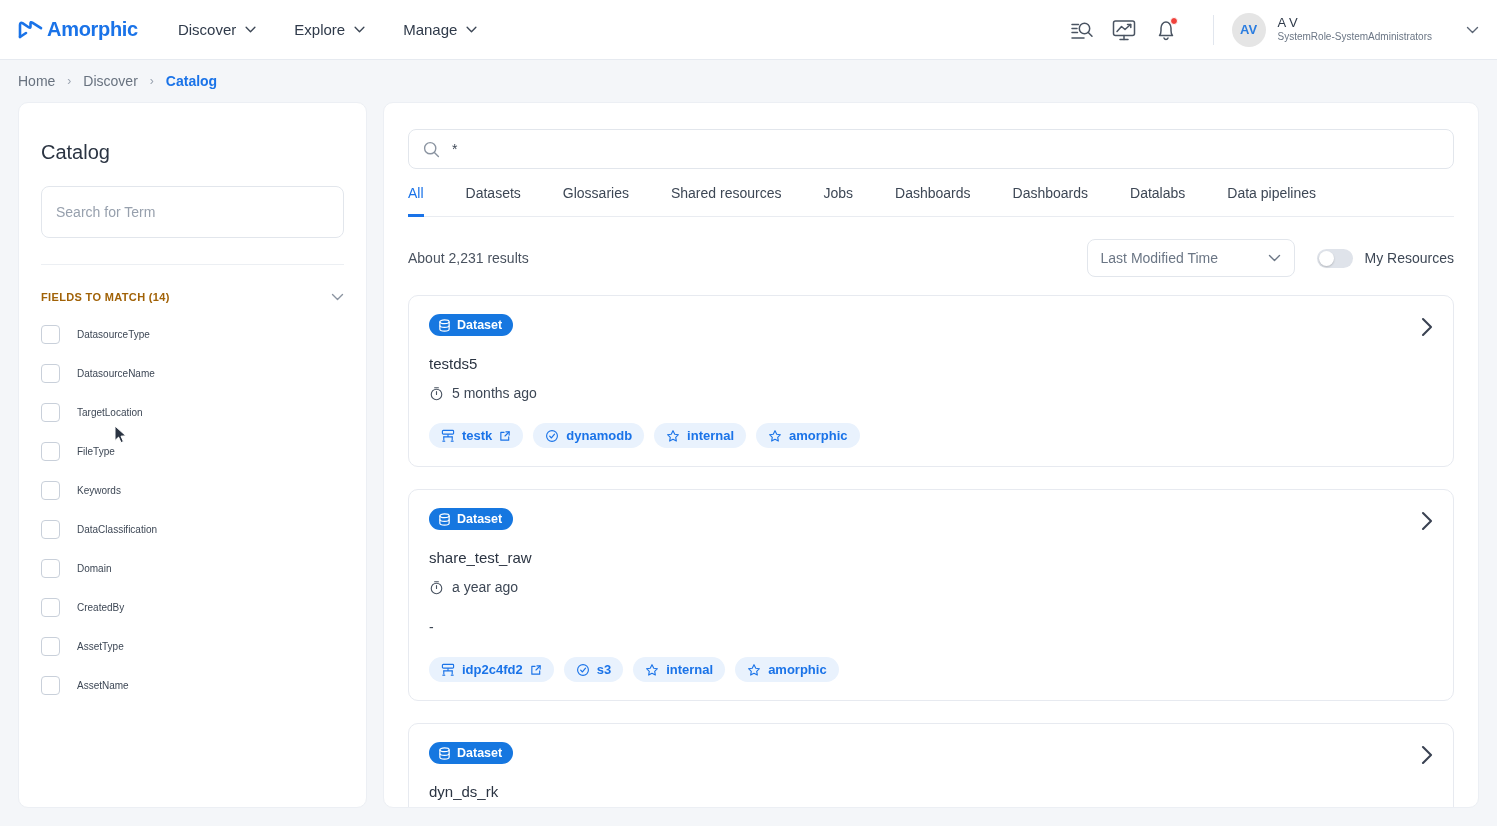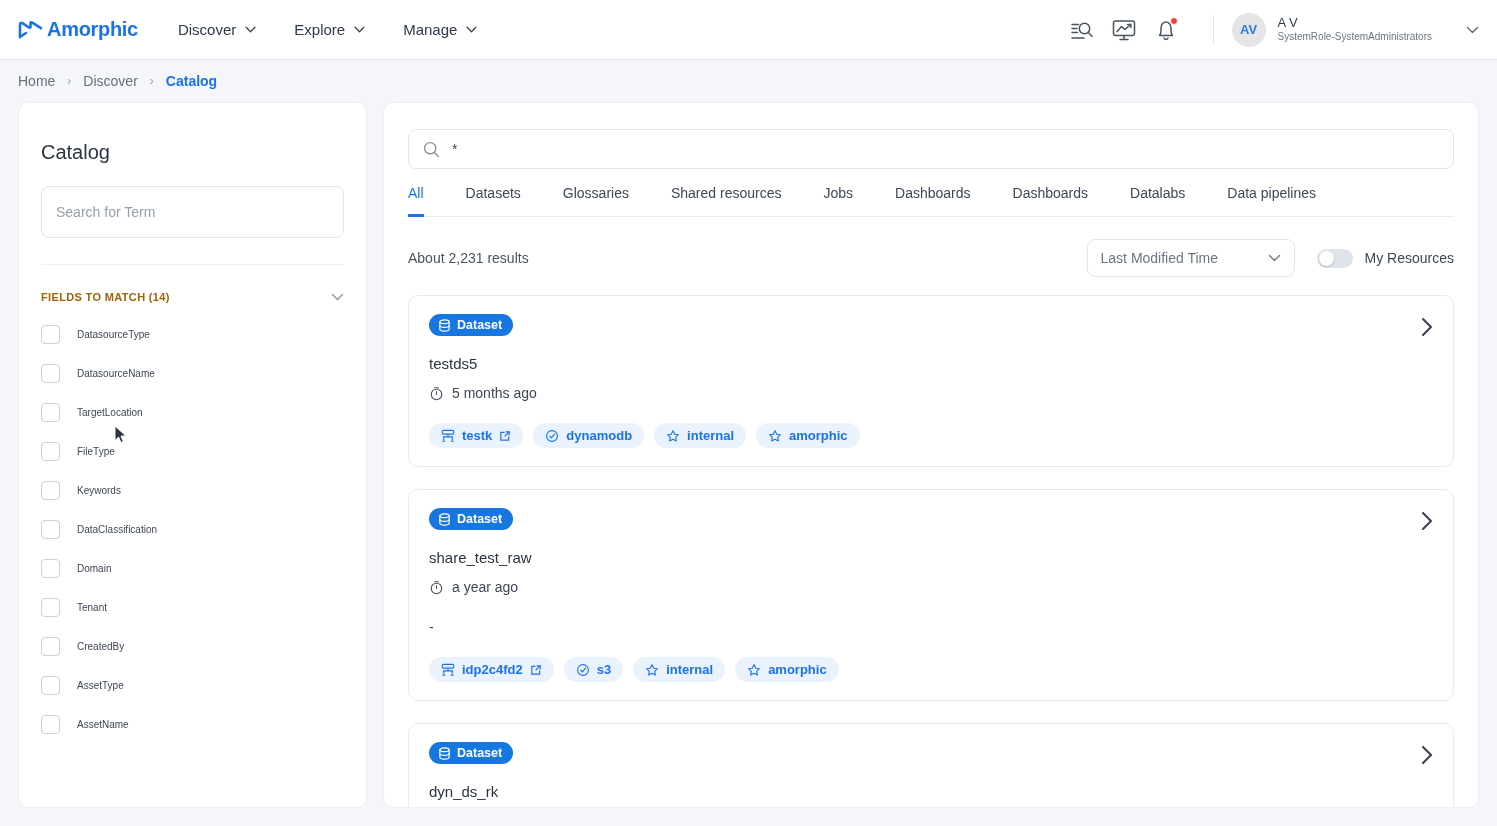--- a/index.html
+++ b/index.html
@@ -310,24 +310,20 @@
       <div class="cbrow">
         <span class="cbox"></span>
         <span class="cblabel">DataClassification</span>
       </div>
       <div class="cbrow">
         <span class="cbox"></span>
         <span class="cblabel">Domain</span>
       </div>
       <div class="cbrow">
         <span class="cbox"></span>
-        <span class="cblabel">Tenant</span>
-      </div>
-      <div class="cbrow">
-        <span class="cbox"></span>
         <span class="cblabel">CreatedBy</span>
       </div>
       <div class="cbrow">
         <span class="cbox"></span>
         <span class="cblabel">AssetType</span>
       </div>
       <div class="cbrow">
         <span class="cbox"></span>
         <span class="cblabel">AssetName</span>
       </div>

